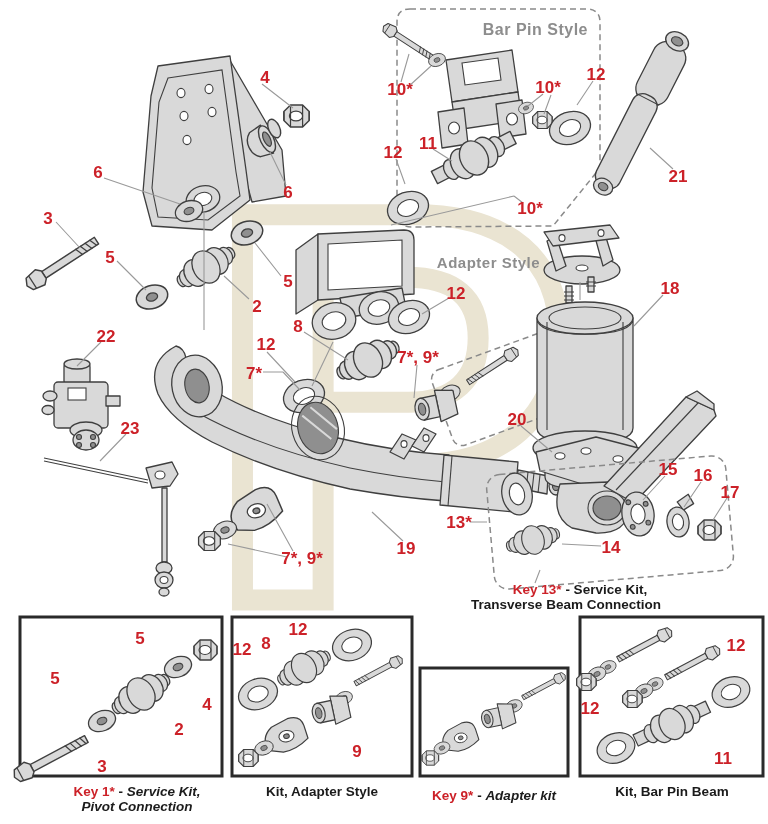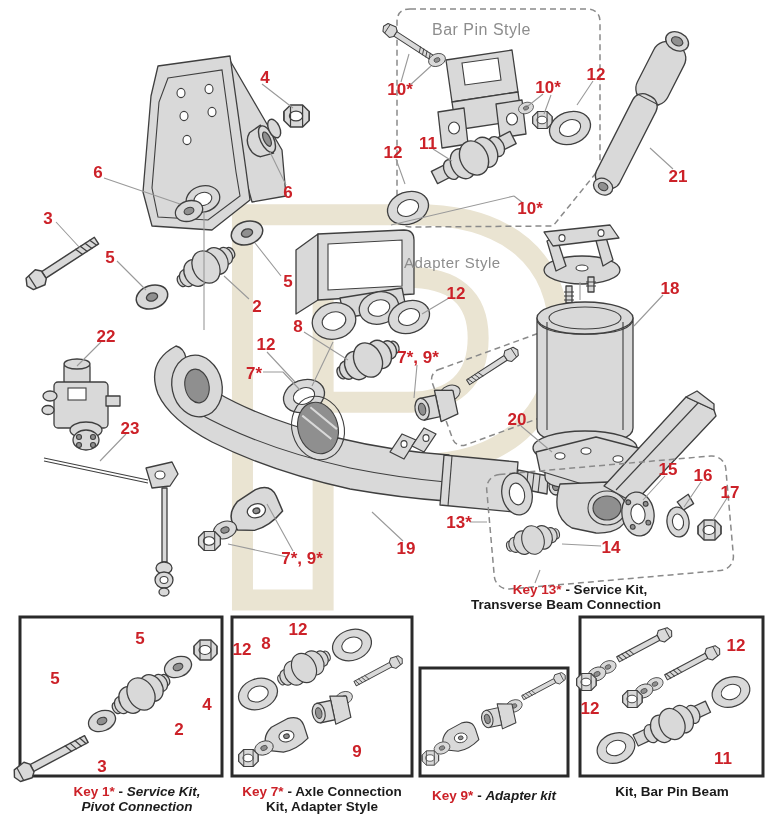--- a/index.html
+++ b/index.html
@@ -11,21 +11,21 @@
   .hole{fill:#8f8f8f;stroke:#3f3f3f;stroke-width:1.1;}
   .wh{fill:#ffffff;stroke:#3f3f3f;stroke-width:1.1;}
   .ln{stroke:#3f3f3f;stroke-width:1.1;fill:none;}
   .lead{stroke:#9a9a9a;stroke-width:1.1;fill:none;}
   .dash{fill:none;stroke:#8a8a8a;stroke-width:1.5;stroke-dasharray:6 4;}
   .box{fill:#ffffff;stroke:#2a2a2a;stroke-width:3;}
   .callout{font:bold 17px "Liberation Sans",sans-serif;fill:var(--c-red,#cc2128);text-anchor:middle;}
   .wm{fill:none;stroke:var(--c-wm,#eae4d2);stroke-width:21;
       font-family:"Liberation Sans",sans-serif;font-weight:bold;}
   
-  .gtitle{position:absolute;color:var(--c-gray,#8d8d8d);font-weight:normal;text-align:left;
+  .gtitle{position:absolute;color:var(--c-gray,#8d8d8d);font-weight:bold;text-align:right;
           letter-spacing:.5px;}
   .cap{position:absolute;top:784px;text-align:center;color:var(--c-black,#1b1b1b);
        font-weight:bold;font-size:13.5px;line-height:15px;}
   .cap-line{white-space:pre;}
   .cap .red{color:var(--c-red,#cc2128);}
   .it{font-style:italic;}
   .key13{top:582px;left:426px;width:280px;position:absolute;text-align:center;
          color:var(--c-black,#1b1b1b);font-weight:bold;font-size:13.5px;line-height:15px;}
   .key13 .red{color:var(--c-red,#cc2128);padding-left:28px;}
 </style>
@@ -437,21 +437,20 @@
 <div class="key13">
   <div class="cap-line"><span class="red">Key 13*</span><span> - Service Kit,</span></div>
   <div class="cap-line">Transverse Beam Connection</div>
 </div>
 
 <div class="cap" style="left:36px;width:202px;">
   <div class="cap-line"><span class="red">Key 1*</span><span> - </span><span class="it">Service Kit,</span></div>
   <div class="cap-line it">Pivot Connection</div>
 </div>
 <div class="cap" style="left:232px;width:180px;">
-  <div class="cap-line"><span class="red">Key 7*</span><span> - </span><span>Axle Connection</span></div>
   <div class="cap-line">Kit, Adapter Style</div>
 </div>
 <div class="cap" style="left:412px;width:164px;top:788px;">
   <div class="cap-line"><span class="red">Key 9*</span><span> - </span><span class="it">Adapter kit</span></div>
 </div>
 <div class="cap" style="left:578px;width:188px;">
   <div class="cap-line">Kit, Bar Pin Beam</div>
 </div>
 
 </div>

